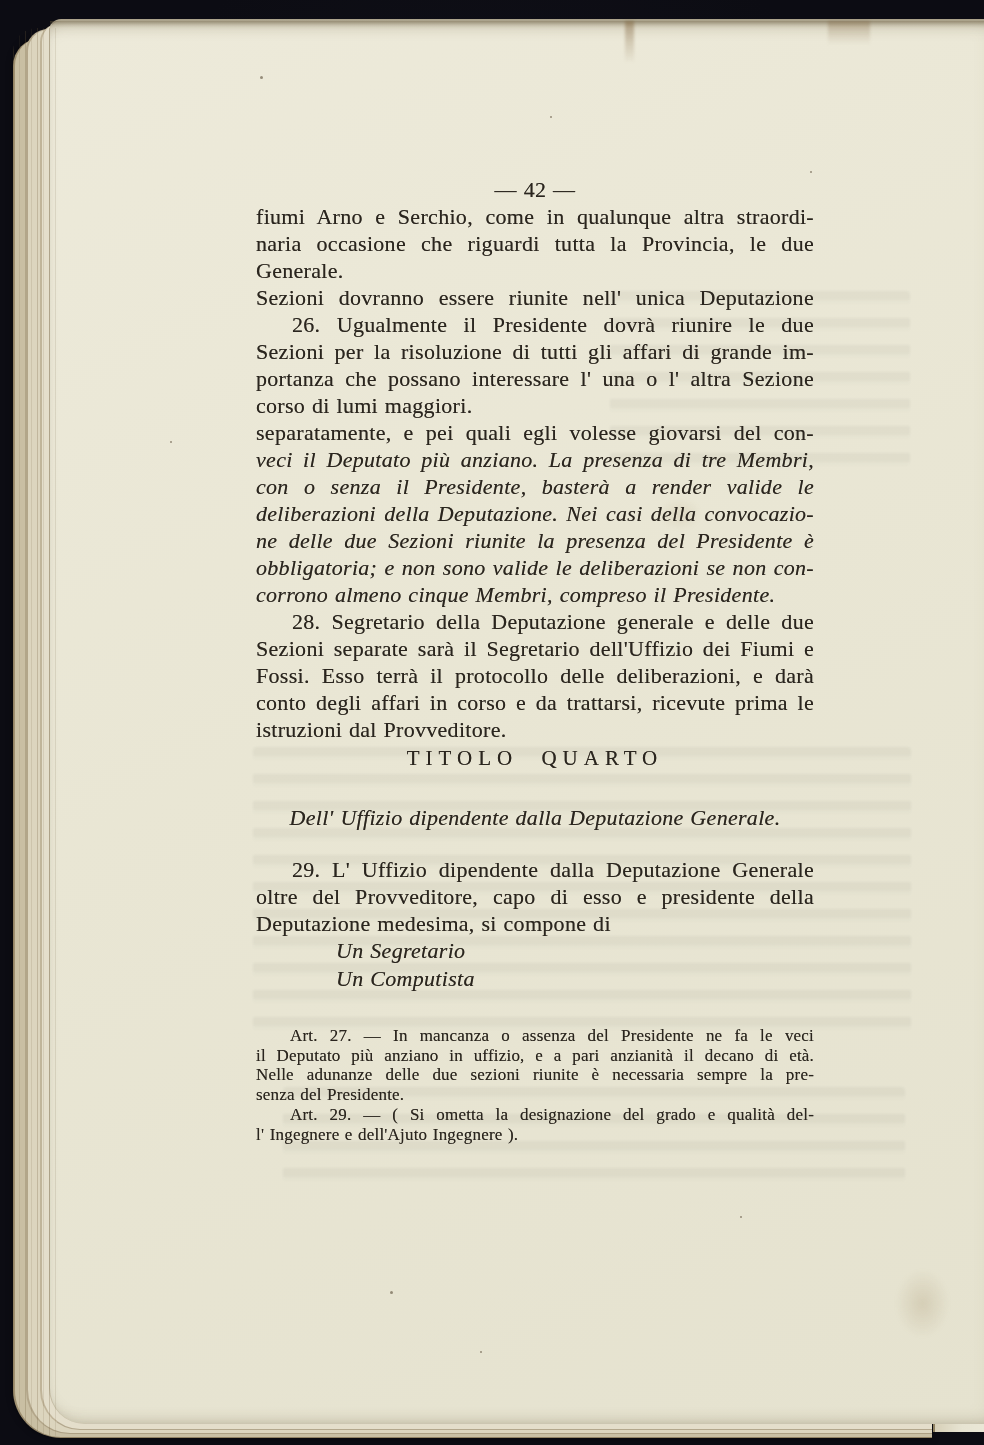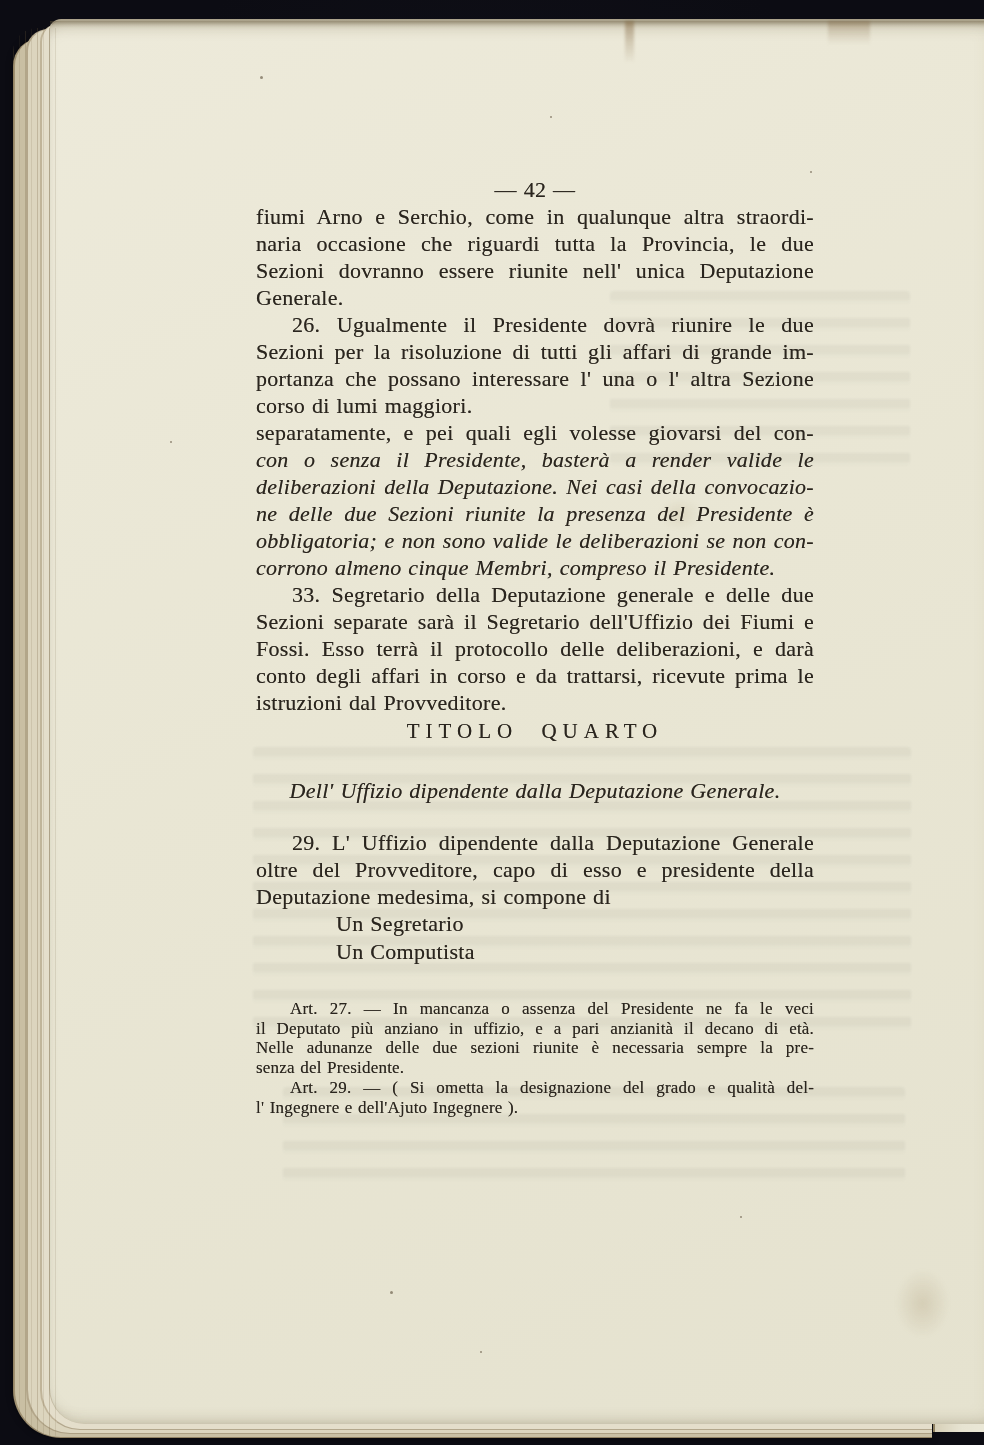--- a/index.html
+++ b/index.html
@@ -76,21 +76,21 @@
   .block-paragraph.italic { font-style:italic; }
   .block-paragraph:first-of-type { }
   .line { text-align:justify; text-align-last:justify; }
   .line.lastline { text-align-last:left; }
   .line.indent { text-indent:36px; }
   .block-heading { margin-top:2px; text-align:center; font-size:21px; line-height:27px;
     letter-spacing:6px; word-spacing:12px; }
   .block-subheading { margin-top:32px; text-align:center; font-style:italic;
     font-size:22px; line-height:27px; }
   .block-subheading + .block-paragraph { margin-top:25px; }
-  .block-list_item { font-size:22px; line-height:28px; padding-left:80px; }
+  .block-list_item { font-size:22px; line-height:28px; padding-left:80px;font-style:italic; }
   .block-footnote { font-size:17px; line-height:19.7px; letter-spacing:.2px; }
   .block-footnote .line.indent { text-indent:34px; }
   .block-list_item + .block-footnote { margin-top:33px; }
 </style>
 </head>
 <body>
 
 <div class="abs cover-teal"></div>
 <div class="abs stack l4"></div>
 <div class="abs stack l3"></div>
@@ -111,39 +111,40 @@
   <div class="abs speck" style="left:340px;top:1270px"></div>
   <div class="abs speck" style="left:690px;top:1195px;width:2px;height:2px"></div>
   <div class="abs speck" style="left:430px;top:1330px;width:2px;height:2px"></div>
 
   <div class="abs text-column">
     <div class="page-number">— 42 —</div>
     <div id="blocks">
         <div class="block block-paragraph">
           <div class="line">fiumi Arno e Serchio, come in qualunque altra straordi-</div>
           <div class="line">naria occasione che riguardi tutta la Provincia, le due</div>
+          <div class="line lastline">Generale.</div>
           <div class="line">Sezioni dovranno essere riunite nell' unica Deputazione</div>
-          <div class="line lastline">Generale.</div>
         </div>
         <div class="block block-paragraph">
           <div class="line indent">26. Ugualmente il Presidente dovrà riunire le due</div>
           <div class="line">Sezioni per la risoluzione di tutti gli affari di grande im-</div>
           <div class="line">portanza che possano interessare l' una o l' altra Sezione</div>
           <div class="line lastline">corso di lumi maggiori.</div>
           <div class="line">separatamente, e pei quali egli volesse giovarsi del con-</div>
         </div>
         <div class="block block-paragraph italic">
+          <div class="line">veci il Deputato più anziano. La presenza di tre Membri,</div>
           <div class="line">con o senza il Presidente, basterà a render valide le</div>
           <div class="line">deliberazioni della Deputazione. Nei casi della convocazio-</div>
           <div class="line">ne delle due Sezioni riunite la presenza del Presidente è</div>
           <div class="line">obbligatoria; e non sono valide le deliberazioni se non con-</div>
           <div class="line lastline">corrono almeno cinque Membri, compreso il Presidente.</div>
         </div>
         <div class="block block-paragraph">
-          <div class="line indent">33. Segretario della Deputazione generale e delle due</div>
+          <div class="line indent">28. Segretario della Deputazione generale e delle due</div>
           <div class="line">Sezioni separate sarà il Segretario dell'Uffizio dei Fiumi e</div>
           <div class="line">Fossi. Esso terrà il protocollo delle deliberazioni, e darà</div>
           <div class="line">conto degli affari in corso e da trattarsi, ricevute prima le</div>
           <div class="line lastline">istruzioni dal Provveditore.</div>
         </div>
         <div class="block block-heading">TITOLO QUARTO</div>
         <div class="block block-subheading">Dell' Uffizio dipendente dalla Deputazione Generale.</div>
         <div class="block block-paragraph">
           <div class="line indent">29. L' Uffizio dipendente dalla Deputazione Generale</div>
           <div class="line">oltre del Provveditore, capo di esso e presidente della</div>

